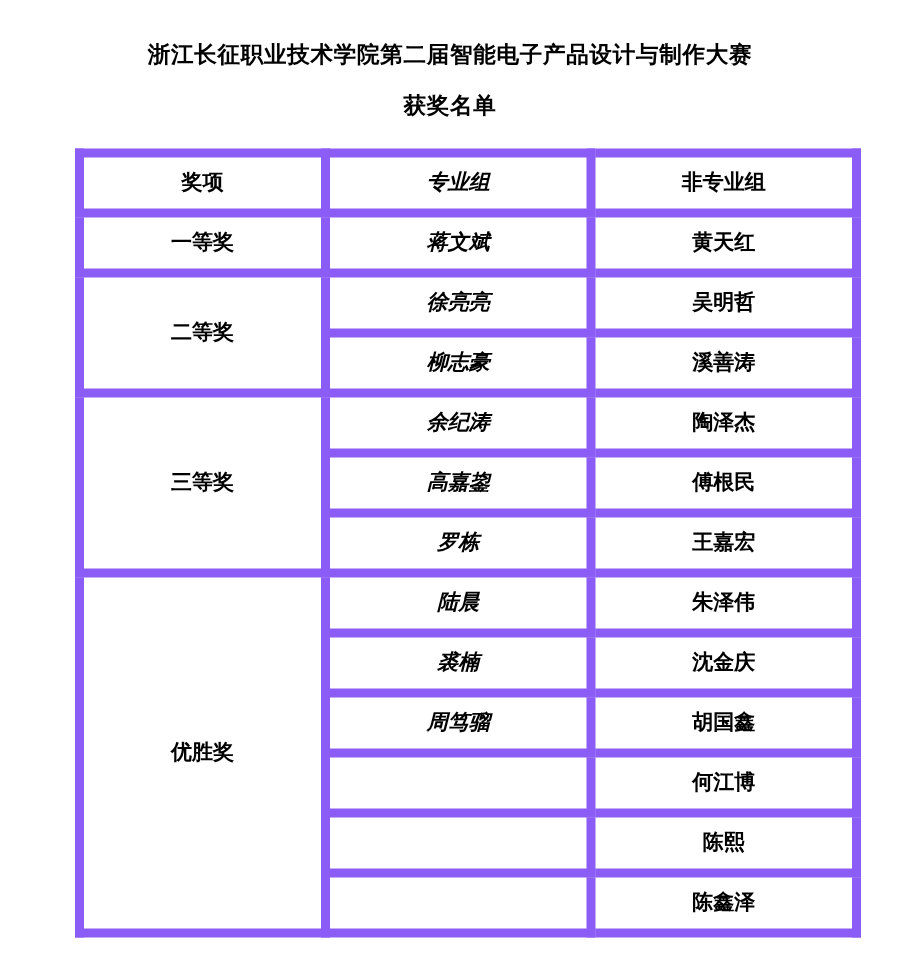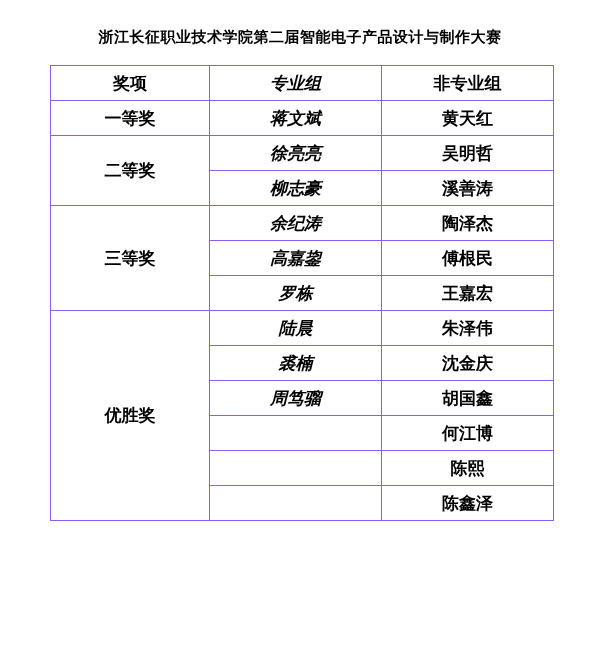--- a/index.html
+++ b/index.html
@@ -40,25 +40,25 @@
   .table-wrap {
     margin: 17px auto 0 auto;
     width: 500px;
   }
   table.award {
     border-collapse: collapse;
     width: 100%;
     table-layout: fixed;
   }
   table.award td {
-    border: 1px solid #8b5cf6;
+    border: 6px solid #8b5cf6;
     height: 34px;
     text-align: center;
     vertical-align: middle;
-    font-size: 17px;
+    font-size: 14px;
     font-weight: bold;
     padding: 0;
   }
   table.award td.col-award {
     width: 158px;
   }
   table.award td.col-pro {
     width: 171px;
     font-style: italic;
   }
@@ -69,20 +69,21 @@
     font-size: 13.5px;
   }
 </style>
 </head>
 <body>
 
 <div class="page">
 
   <div class="title-block">
     <div class="title-line">浙江长征职业技术学院第二届智能电子产品设计与制作大赛</div>
+    <div class="subtitle-line">获奖名单</div>
   </div>
 
   <div class="table-wrap">
     <table class="award">
       <tbody>
         <tr>
           <td class="col-award">奖项</td>
           <td class="col-pro">专业组</td>
           <td class="col-nonpro">非专业组</td>
         </tr>

